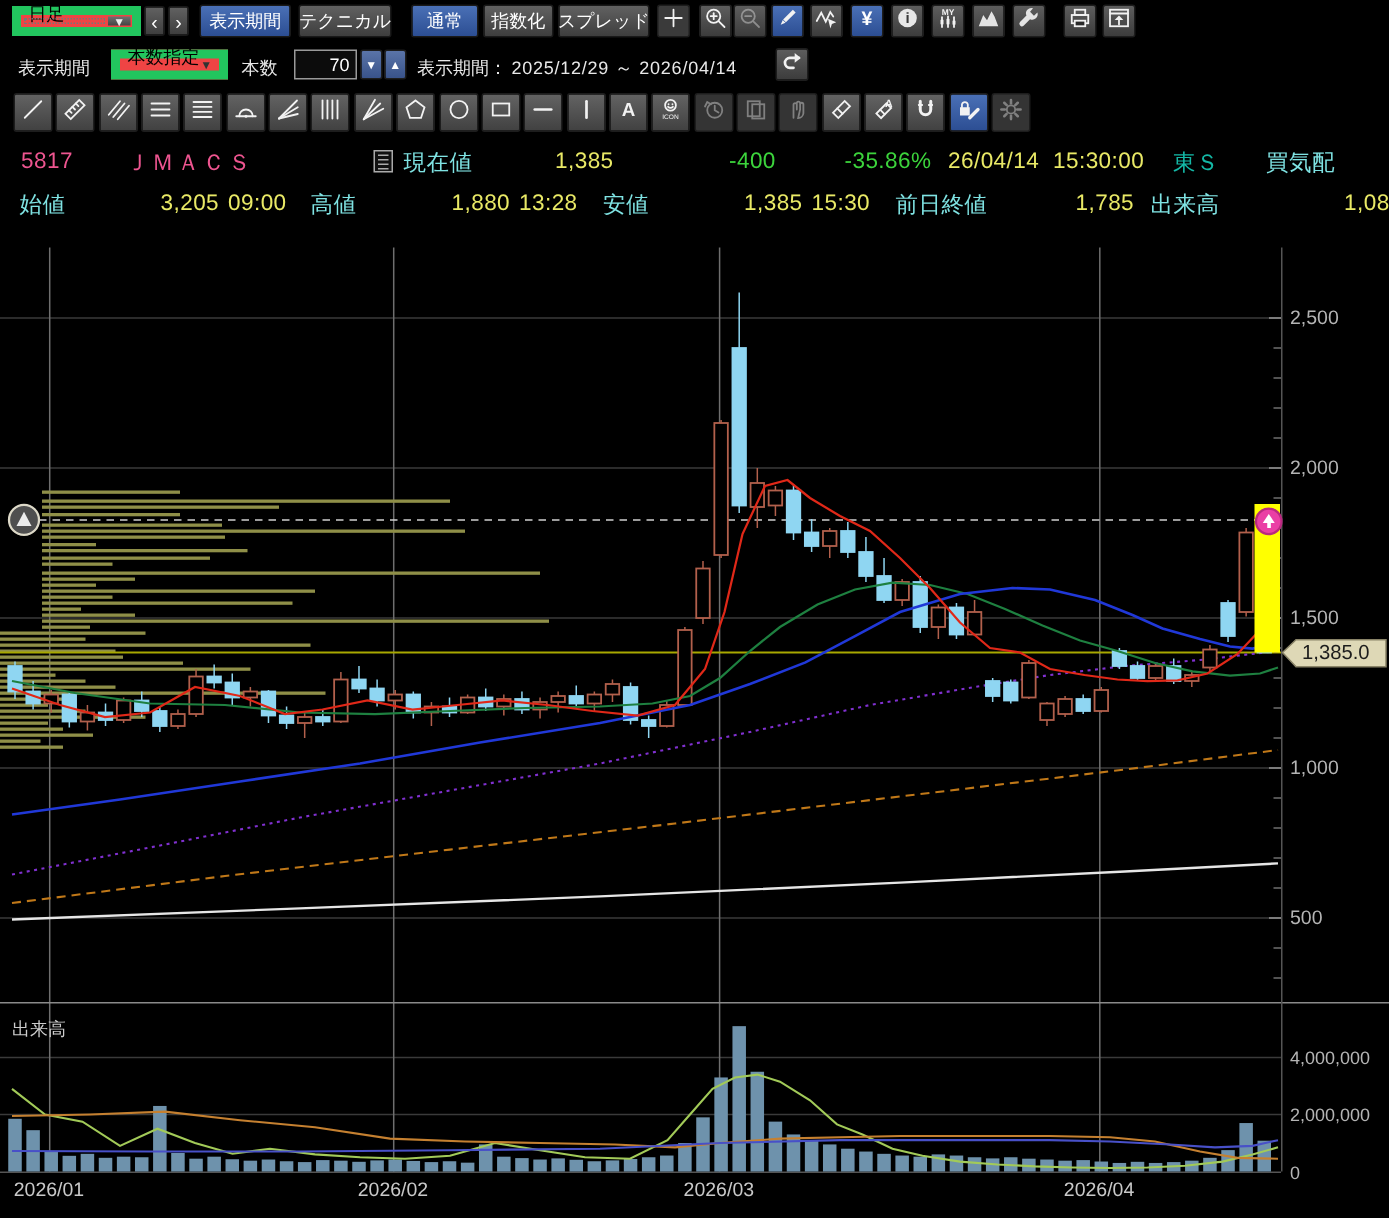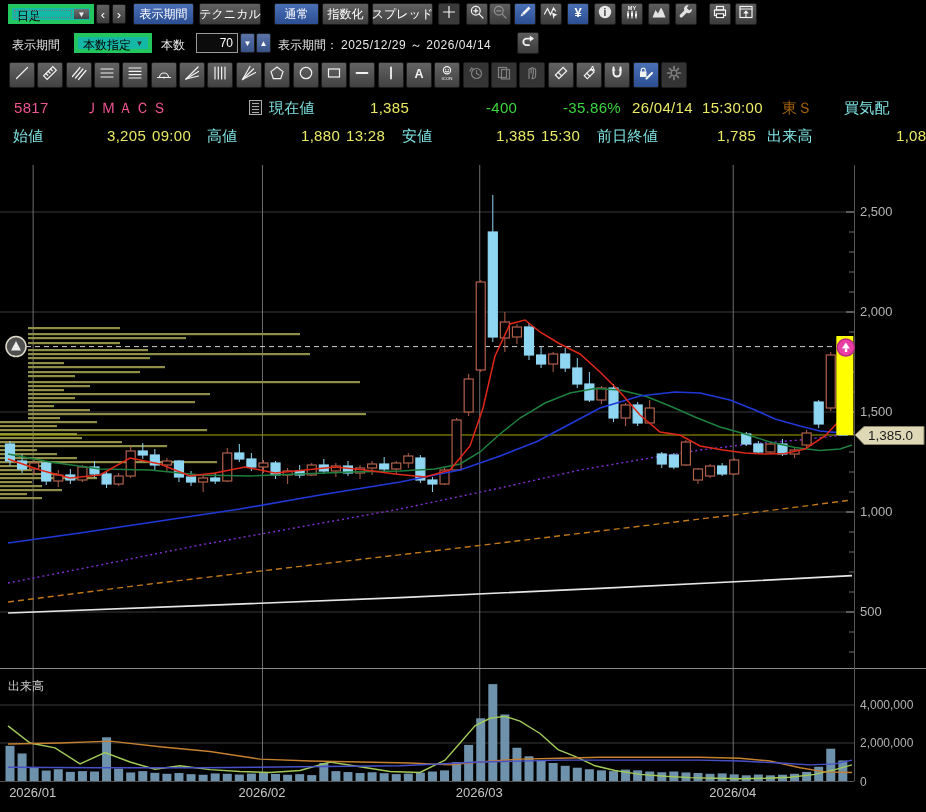--- a/index.html
+++ b/index.html
@@ -2,42 +2,42 @@
 <html><head>
 <meta charset="utf-8">
 <style>
   html,body{margin:0;padding:0;background:#000;}
   #app{position:relative;width:926px;height:812px;background:#000;overflow:hidden;
        font-family:"Liberation Sans",sans-serif;-webkit-font-smoothing:antialiased;}
   .btn{position:absolute;display:flex;align-items:center;justify-content:center;
        color:#fff;font-size:12px;background:linear-gradient(#616161,#3e3e3e);
        border:1px solid #191919;border-radius:2px;box-sizing:border-box;cursor:pointer;white-space:nowrap;}
   .btn.blue{background:linear-gradient(#4a70b6,#2c4e93);}
-  .sel{position:absolute;background:#14b8a6;color:#000;font-size:12px;display:flex;align-items:flex-start;
-       padding-left:5px;box-sizing:border-box;border:4px solid #22c55e;cursor:pointer;}
+  .sel{position:absolute;background:#ef4444;color:#000;font-size:12px;display:flex;align-items:flex-end;
+       padding-left:5px;box-sizing:border-box;border:6px solid #22c55e;cursor:pointer;}
   .sel .dotted{position:absolute;left:2px;top:2px;right:18px;bottom:2px;border:1px dotted #777;pointer-events:none;}
   .sel .arrow{position:absolute;right:1px;top:1px;bottom:1px;width:15px;
        background:linear-gradient(#707070,#444);color:#eee;font-size:8px;
        display:flex;align-items:center;justify-content:center;}
   .lbl{position:absolute;color:#e8e8e8;font-size:12px;white-space:nowrap;}
   .tool{position:absolute;width:26px;height:26px;background:linear-gradient(#636363,#414141);
         border:1px solid #1d1d1d;border-radius:2px;display:flex;align-items:center;justify-content:center;cursor:pointer;box-sizing:border-box;}
   .tool.active{background:linear-gradient(#4a70b6,#2c4e93);}
   .tool.disabled{background:#343434;}
   .tool.disabled svg{opacity:.4;}
   .ibtn{position:absolute;width:22px;height:22px;background:linear-gradient(#5d5d5d,#3c3c3c);
         border:1px solid #1d1d1d;border-radius:2px;display:flex;align-items:center;justify-content:center;cursor:pointer;box-sizing:border-box;}
   .ibtn.blue{background:linear-gradient(#4a70b6,#2c4e93);}
   .ibtn.dim svg{opacity:.4;}
   .numin{position:absolute;background:#0c0c0c;border:1px solid #9a9a9a;color:#fff;
          font-size:12px;text-align:right;padding:0 4px;box-sizing:border-box;font-family:"Liberation Sans",sans-serif;}
   .spin{position:absolute;width:15px;height:20px;display:flex;align-items:center;justify-content:center;
         color:#fff;font-size:8px;background:linear-gradient(#5a74a8,#39538a);border:1px solid #1d1d1d;border-radius:2px;box-sizing:border-box;cursor:pointer;}
   .q{position:absolute;font-size:15px;white-space:nowrap;letter-spacing:.3px;}
-  .pink{color:#ee5590}.cyan{color:#7fe3e3}.yel{color:#e9e966}.grn{color:#3cd43c}.wht{color:#a16207}
+  .pink{color:#ee5590}.cyan{color:#7fe3e3}.yel{color:#e9e966}.grn{color:#3cd43c}.wht{color:#14b8a6}
   .docicon{position:absolute;width:13px;height:15px;border:1px solid #aaa;box-sizing:border-box;background:#111;}
   .docicon i{display:block;height:1px;background:#aaa;margin:2px 2px 0 2px;}
   svg text{font-family:"Liberation Sans",sans-serif;}
 </style>
 </head>
 <body>
 
 <div id="app">
 
   <div>

